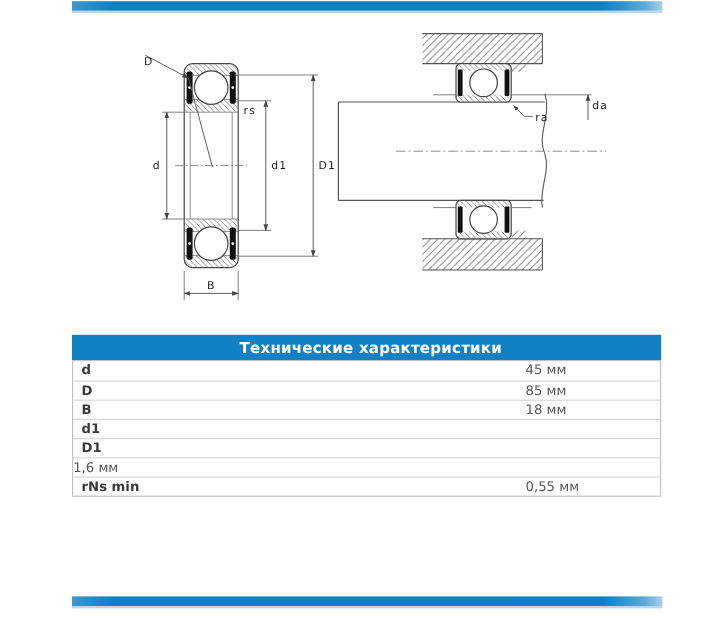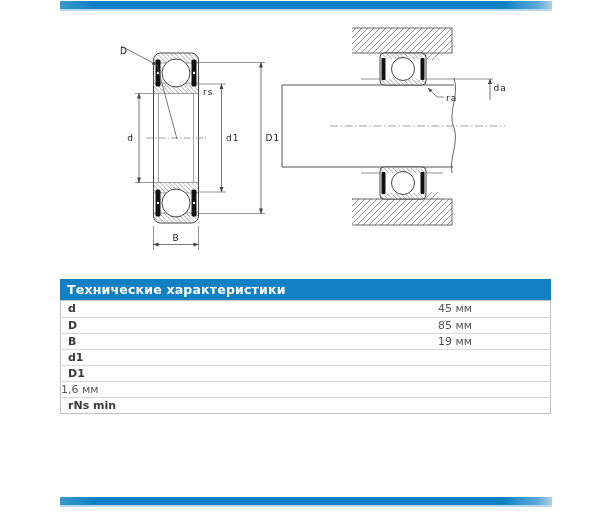--- a/index.html
+++ b/index.html
@@ -7,21 +7,21 @@
         font-family:"DejaVu Sans",sans-serif;}
   .gradbar{position:absolute;left:60px;width:492px;height:8px;
         background:linear-gradient(90deg,#3d97cd 0%,#0d80c4 7%,#0d80c4 90%,#5ea9d6 97%,#a9cfe8 100%);
         border-bottom:2px solid #b9d8ee;}
   #topbar{top:1px;}
   #bottombar{top:497px;}
   #drawing{position:absolute;left:0;top:0;}
   text{font-family:"DejaVu Sans",sans-serif;font-size:9px;fill:#222;letter-spacing:1px;}
   .spec-header{position:absolute;left:60px;top:279px;width:491px;height:21px;box-sizing:border-box;
         background:#1181c4;color:#fff;font-weight:bold;font-size:12.5px;line-height:21px;
-        padding-left:7px;letter-spacing:0.2px;}
+        padding-left:7px;letter-spacing:0.2px;text-align:center;}
   .spec-body{position:absolute;left:60px;top:300px;width:491px;box-sizing:border-box;
         border:1px solid #c2c2c2;background:#fff;}
   .spec-row{display:flex;height:16px;line-height:15px;box-sizing:border-box;border-top:1px solid #d8d8d8;
         font-size:11px;}
   .spec-row:first-child{border-top:none;}
   .spec-label{width:377px;box-sizing:border-box;padding-left:7px;font-weight:bold;color:#3a3a3a;
         white-space:nowrap;overflow:hidden;}
   .spec-value{flex:1;color:#555;white-space:nowrap;}
 </style>
 </head>
@@ -180,30 +180,31 @@
       <div class="spec-row">
         <div class="spec-label">d</div>
         <div class="spec-value">45 мм</div>
       </div>
       <div class="spec-row">
         <div class="spec-label">D</div>
         <div class="spec-value">85 мм</div>
       </div>
       <div class="spec-row">
         <div class="spec-label">B</div>
-        <div class="spec-value">19 мм</div>
+        <div class="spec-value">18 мм</div>
       </div>
       <div class="spec-row">
         <div class="spec-label">d1</div>
       </div>
       <div class="spec-row">
         <div class="spec-label">D1</div>
       </div>
       <div class="spec-row">
         <div class="spec-value">1,6 мм</div>
       </div>
       <div class="spec-row">
         <div class="spec-label">rNs min</div>
+        <div class="spec-value">0,55 мм</div>
       </div>
     </div>
 
   <div id="bottombar" class="gradbar"></div>
 </div>
 
 </body></html>

